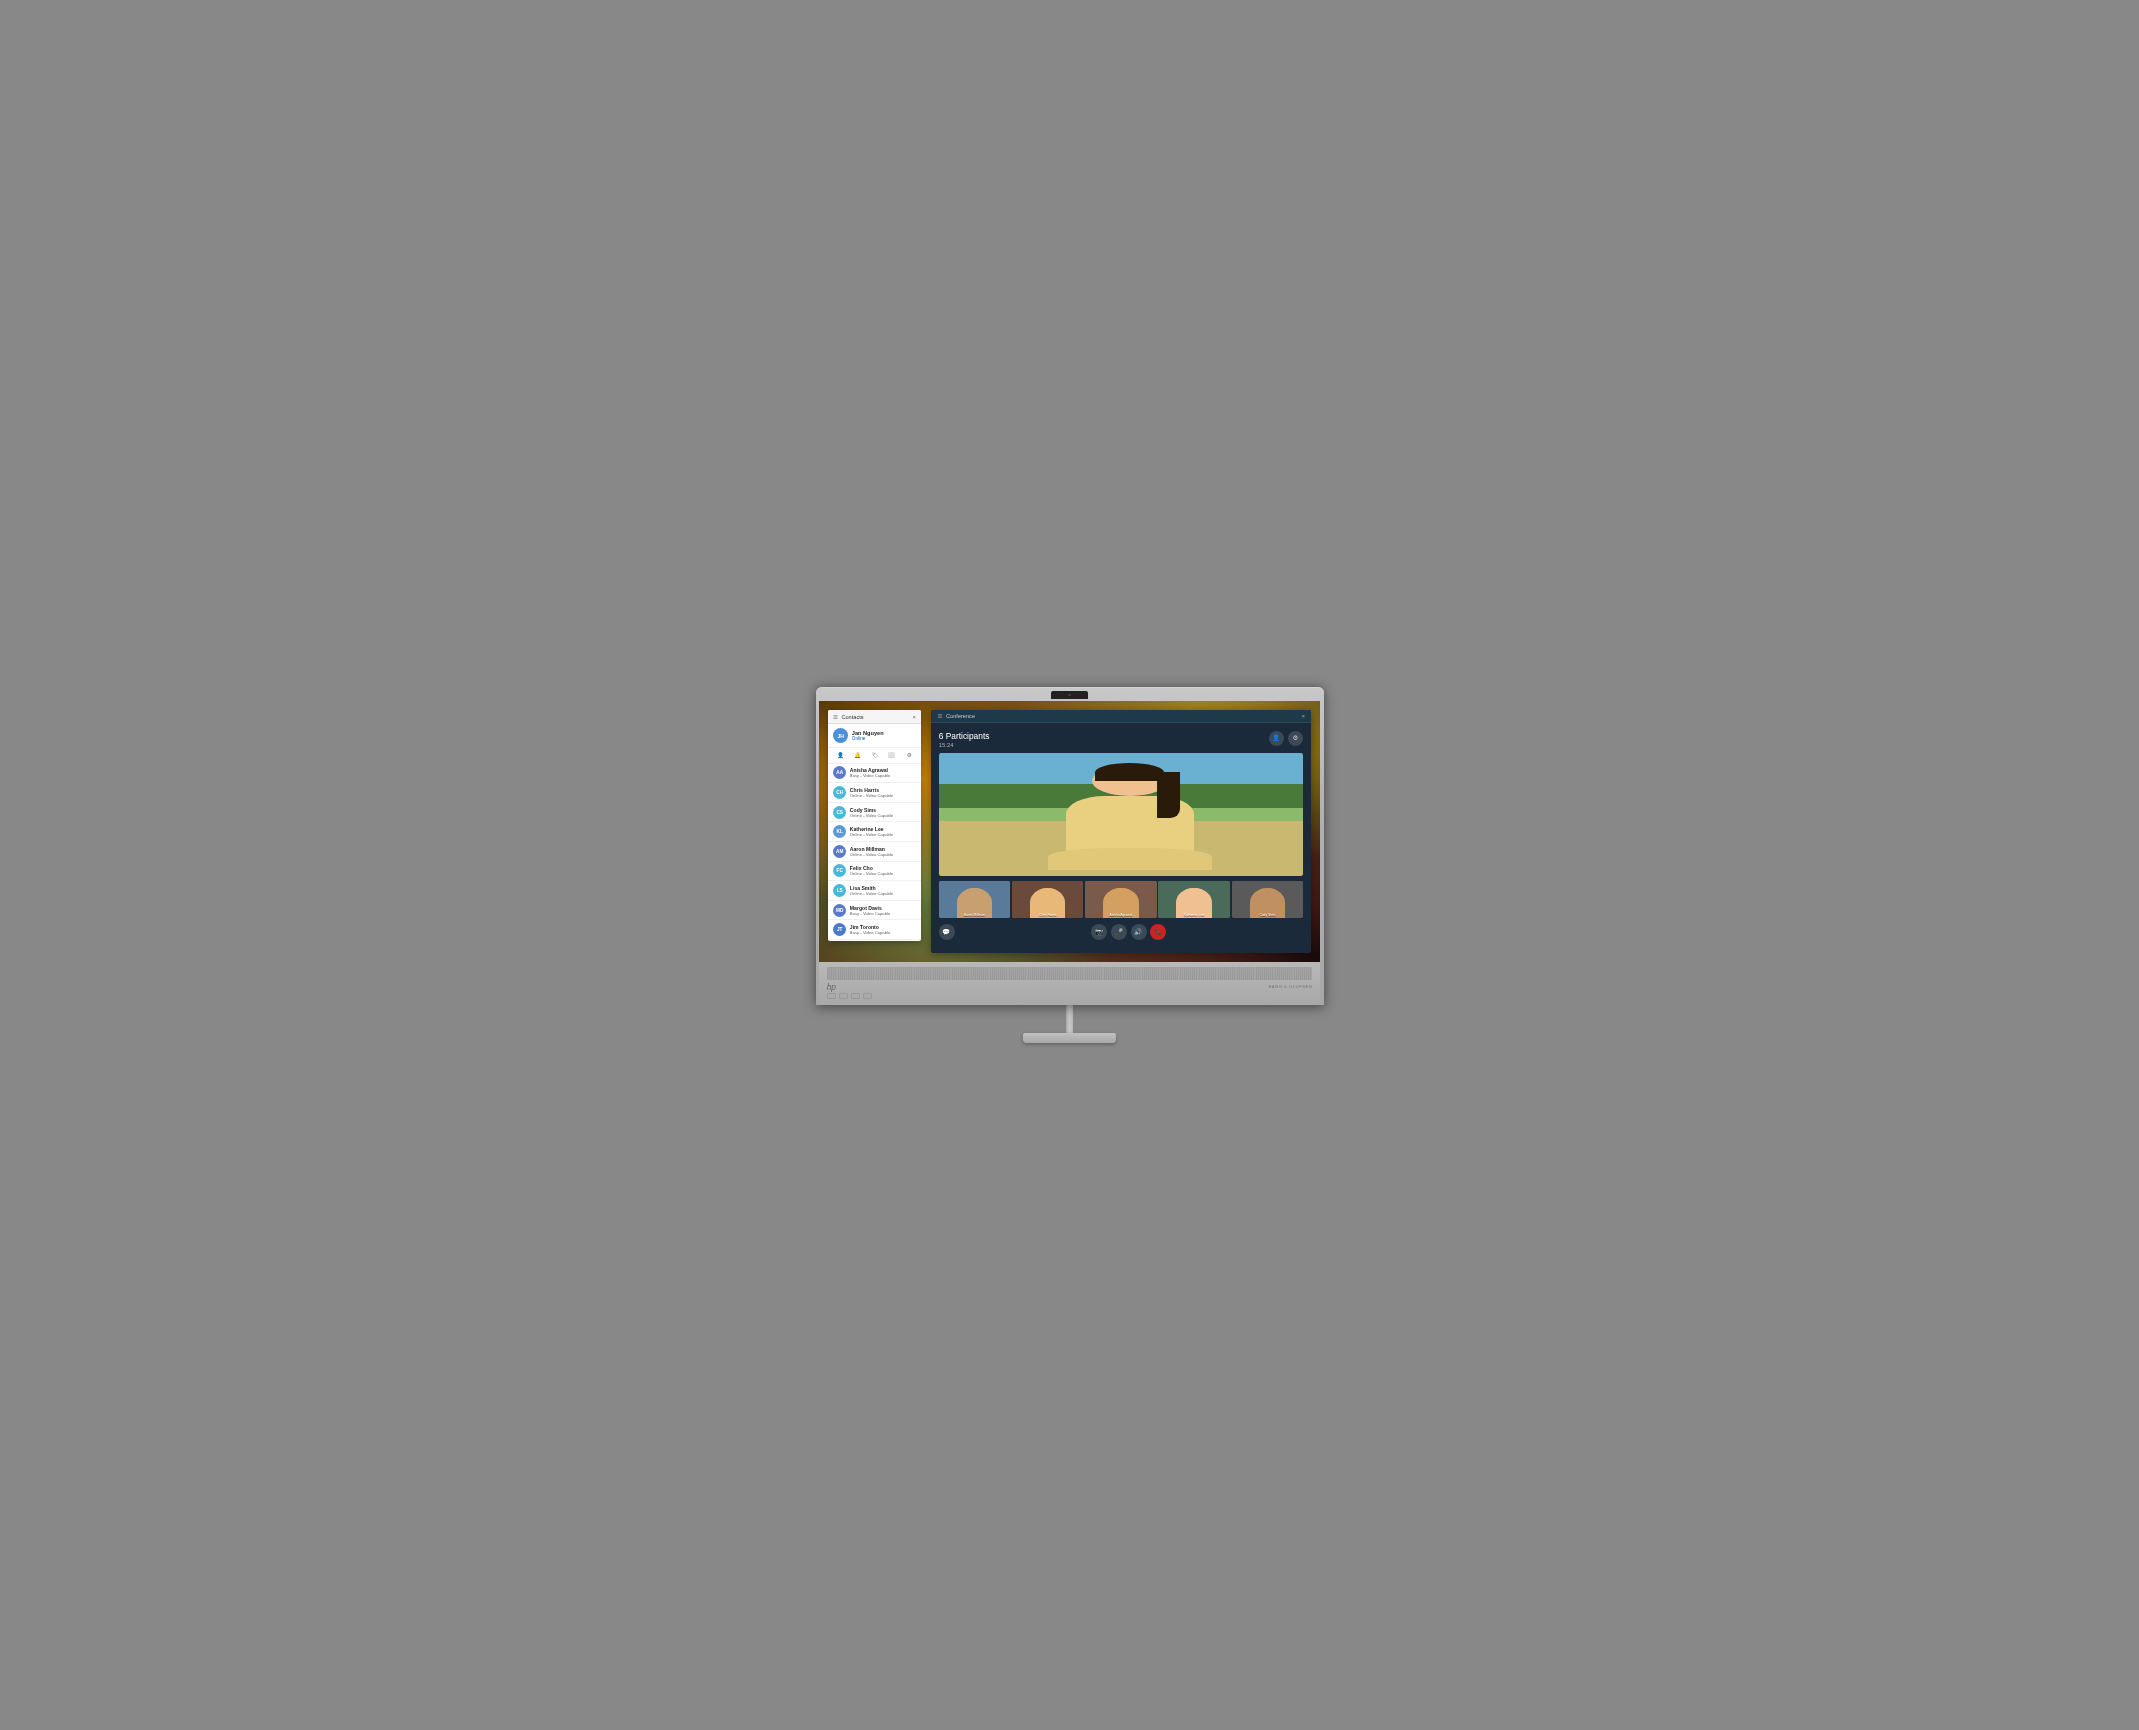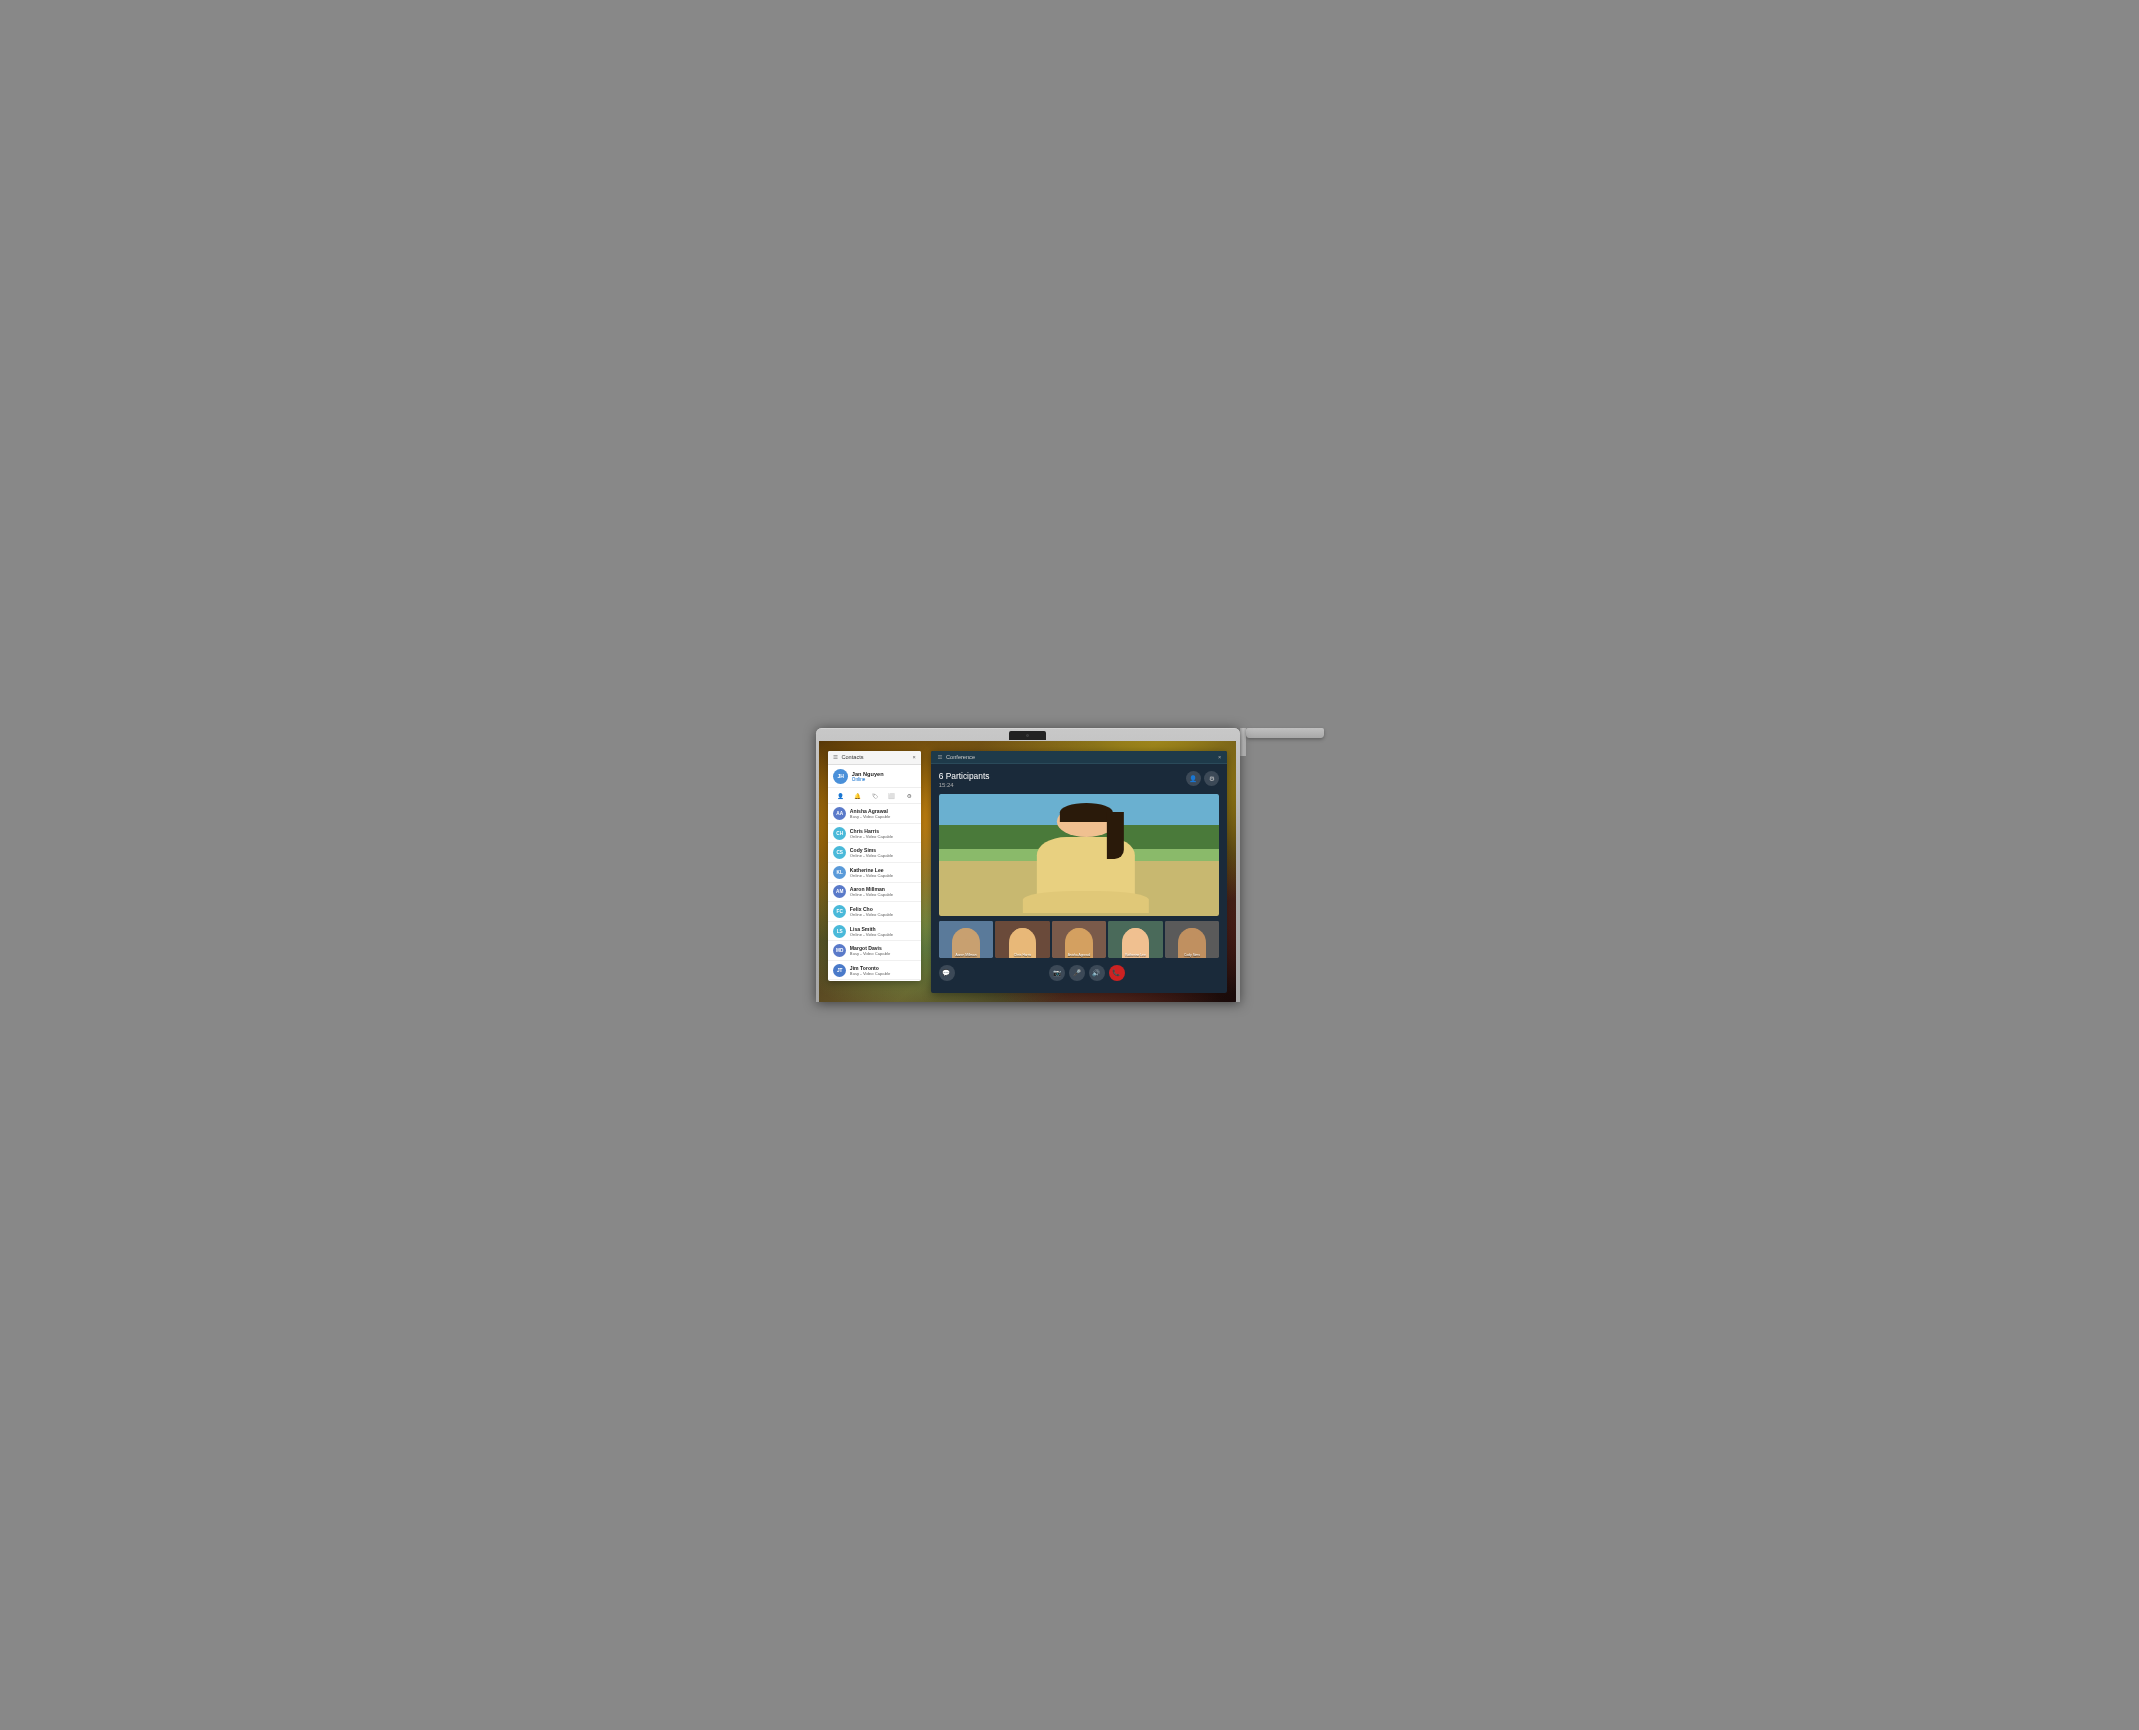--- a/index.html
+++ b/index.html
@@ -8,22 +8,22 @@
       display: flex;
       justify-content: center;
       align-items: center;
       min-height: 100vh;
       font-family: 'Segoe UI', Arial, sans-serif;
     }
 
     .monitor-outer {
       width: 508px;
       display: flex;
-      flex-direction: row;
-      align-items: flex-start;
+      flex-direction: column;
+      align-items: center;
     }
 
     .monitor-frame {
       width: 100%;
       background: linear-gradient(180deg, #c8c8c8 0%, #b0b0b0 40%, #a8a8a8 100%);
       border-radius: 5.6px 5.6px 0 0;
       padding: 3.7px 3.7px 0 3.7px;
       box-shadow: 0 1.9px 11.2px rgba(0,0,0,0.5), inset 0 0.5px 0 rgba(255,255,255,0.4);
       position: relative;
     }
@@ -646,18 +646,31 @@
               <div class="tool-btn">🎤</div>
               <div class="tool-btn">🔊</div>
               <div class="tool-btn red">📞</div>
             </div>
             <div class="toolbar-right"></div>
           </div>
         </div>
       </div>
     </div>
 
+    <div class="monitor-bottom">
+      <div class="speaker-bar"></div>
+      <div class="bottom-brand">
+        <div class="hp-logo">hp</div>
+        <div class="brand-name">BANG &amp; OLUFSEN</div>
+      </div>
+      <div class="bottom-controls">
+        <div class="bottom-btn"></div>
+        <div class="bottom-btn"></div>
+        <div class="bottom-btn"></div>
+        <div class="bottom-btn"></div>
+      </div>
+    </div>
   </div>
 
   <div class="stand-neck"></div>
   <div class="stand-base"></div>
 </div>
 
 
 </body></html>

